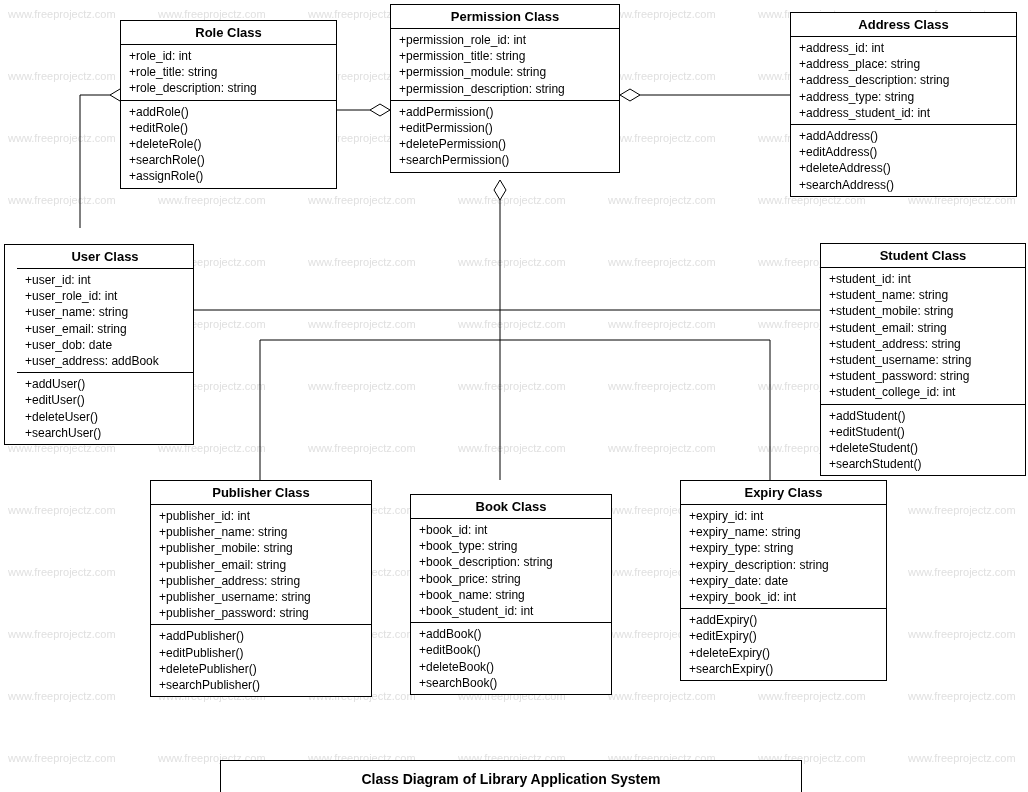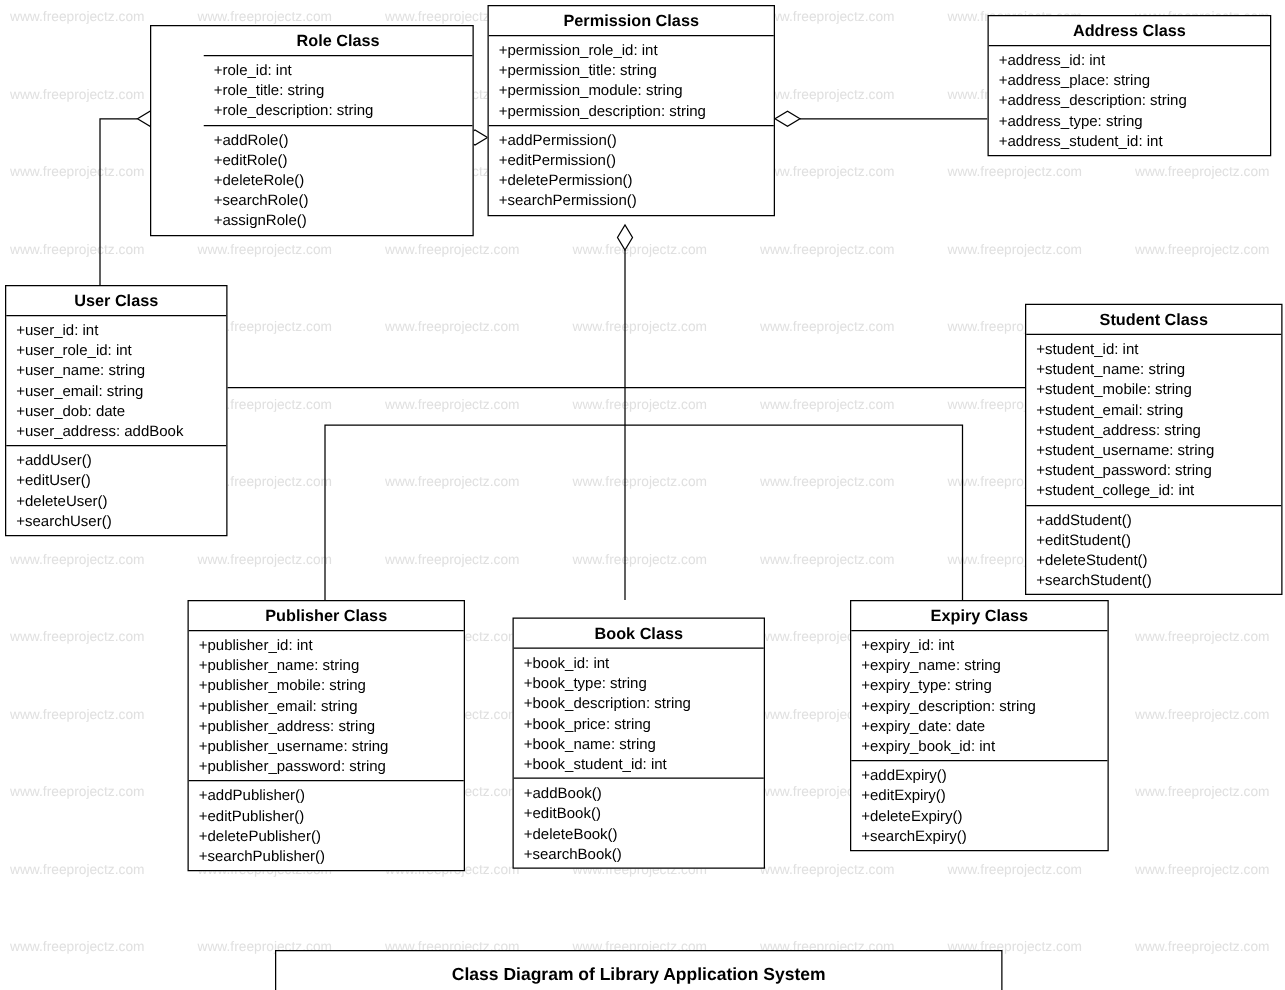--- a/index.html
+++ b/index.html
@@ -184,21 +184,21 @@
 
   <line x1="500" y1="340" x2="500" y2="480" stroke="#000" stroke-width="1"></line>
 
   <polyline points="500,340 770,340 770,480" fill="none" stroke="#000" stroke-width="1"></polyline>
 
   <polyline points="500,310 180,310" fill="none" stroke="#000" stroke-width="1"></polyline>
 
   <polyline points="500,310 820,310" fill="none" stroke="#000" stroke-width="1"></polyline>
 </svg>
 
-<div class="class-box" style="left:120px; top:20px; width:215px;padding-left:42px;">
+<div class="class-box" style="left:120px; top:20px; width:215px;">
   <div class="class-title">Role Class</div>
   <div class="class-section">
       <div>+role_id: int</div>
       <div>+role_title: string</div>
       <div>+role_description: string</div>
     </div>
   <div class="class-section">
       <div>+addRole()</div>
       <div>+editRole()</div>
       <div>+deleteRole()</div>
@@ -225,23 +225,29 @@
 
 <div class="class-box" style="left:790px; top:12px; width:225px;">
   <div class="class-title">Address Class</div>
   <div class="class-section">
       <div>+address_id: int</div>
       <div>+address_place: string</div>
       <div>+address_description: string</div>
       <div>+address_type: string</div>
       <div>+address_student_id: int</div>
     </div>
-</div>
-
-<div class="class-box" style="left:4px; top:228px; width:176px;">
+  <div class="class-section">
+      <div>+addAddress()</div>
+      <div>+editAddress()</div>
+      <div>+deleteAddress()</div>
+      <div>+searchAddress()</div>
+    </div>
+</div>
+
+<div class="class-box" style="left:4px; top:244px; width:176px;padding-left:12px;">
   <div class="class-title">User Class</div>
   <div class="class-section">
       <div>+user_id: int</div>
       <div>+user_role_id: int</div>
       <div>+user_name: string</div>
       <div>+user_email: string</div>
       <div>+user_dob: date</div>
       <div>+user_address: addBook</div>
     </div>
   <div class="class-section">

